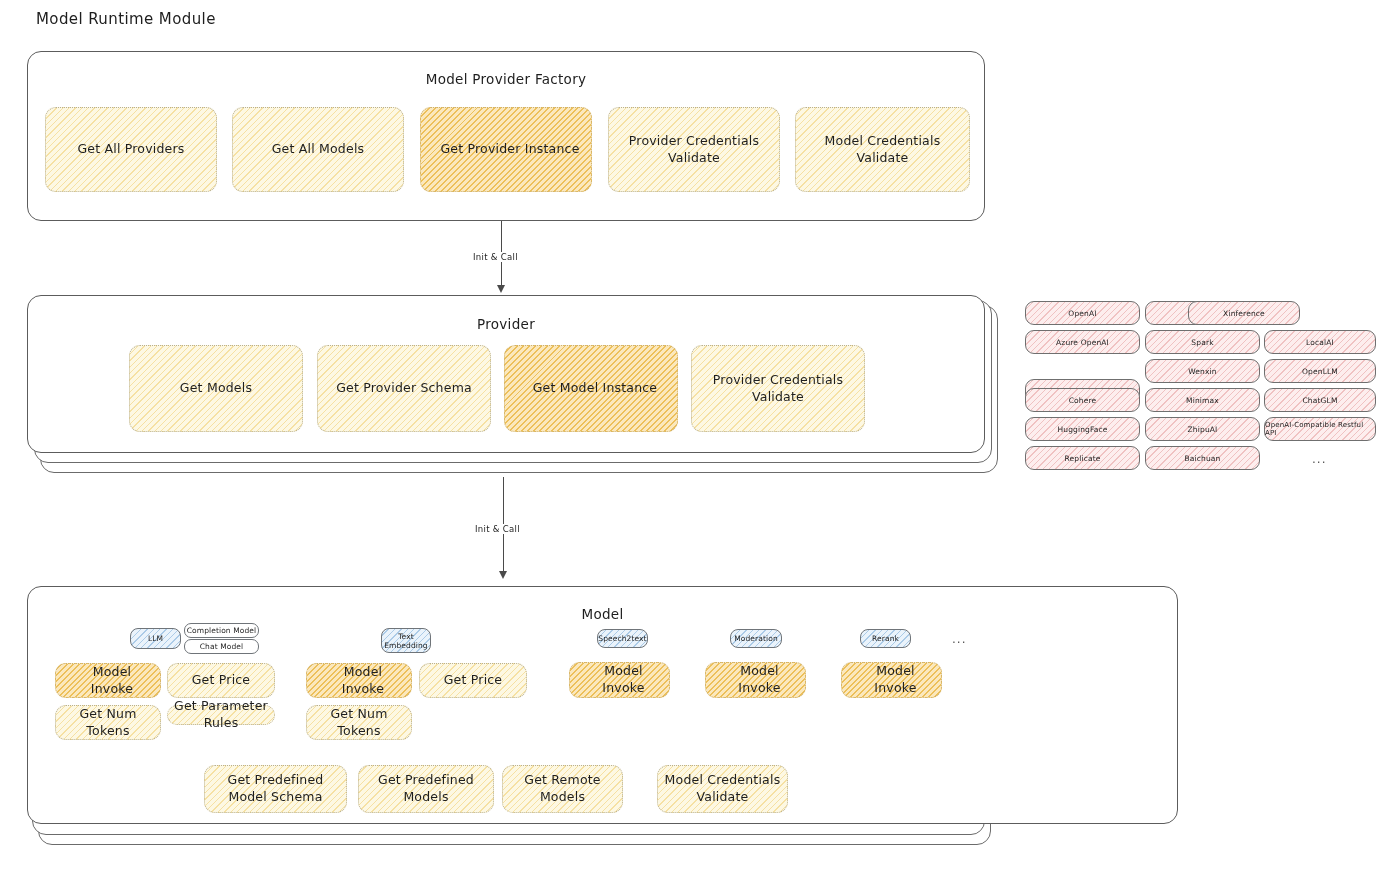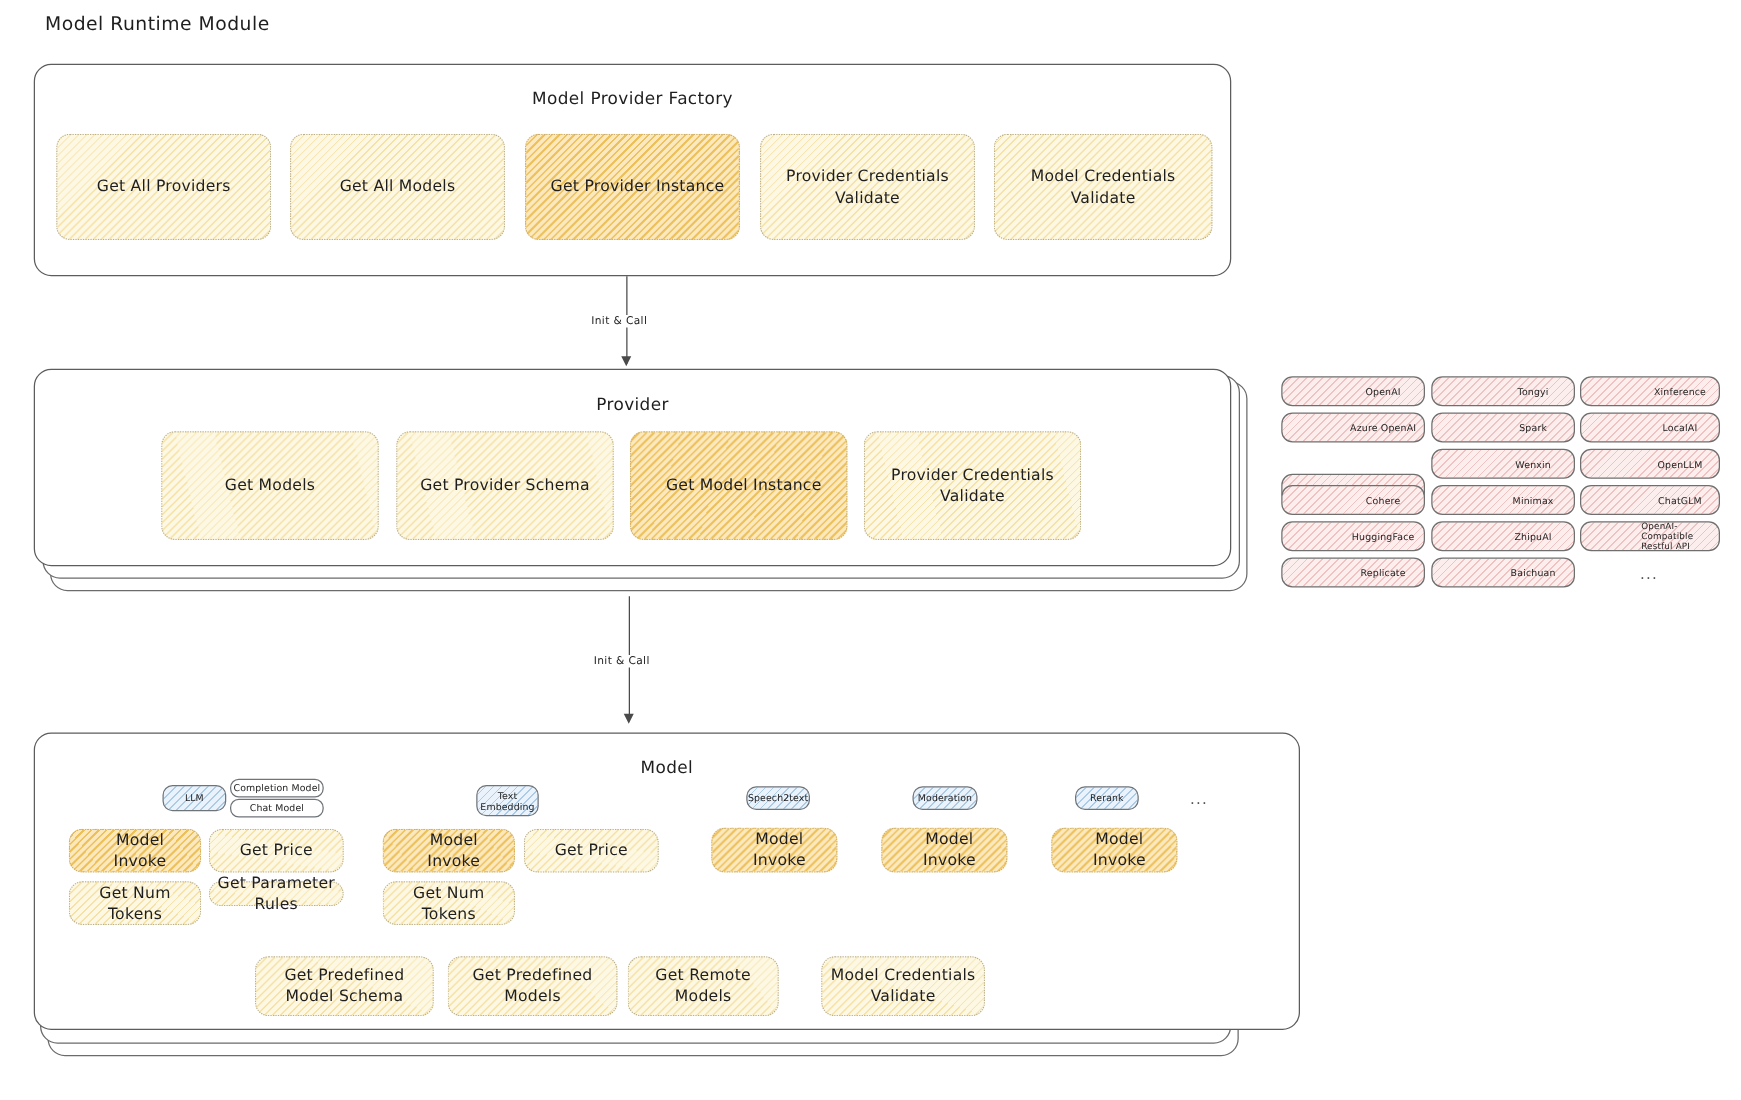--- a/index.html
+++ b/index.html
@@ -108,21 +108,20 @@
     text-align:center;line-height:1.2;
     font-size:7.5px;color:#1e1e1e;letter-spacing:.1px;
   }
 
   
   .pill{
     position:absolute;box-sizing:border-box;
     display:flex;align-items:center;justify-content:center;
     font-size:7.5px;color:#1e1e1e;letter-spacing:.15px;
     height:24px;
-    padding-left:48px;
   }
   .ellipsis-mark{
     position:absolute;font-size:12px;color:#555;letter-spacing:1px;
   }
 
   
   .arrow-line{position:absolute;width:1.3px;background:#4a4a4a;}
   .arrow-head{position:absolute;width:0;height:0;
     border-left:4.5px solid transparent;border-right:4.5px solid transparent;
     border-top:8px solid #4a4a4a;}
@@ -213,21 +212,21 @@
   <div class="pill hatch-rose" style="left:1145px;top:388px;width:115px;">
     <span>Minimax</span>
     </div>
   <div class="pill hatch-rose" style="left:1145px;top:417px;width:115px;">
     <span>ZhipuAI</span>
     </div>
   <div class="pill hatch-rose" style="left:1145px;top:446px;width:115px;">
     <span>Baichuan</span>
     </div>
 
-  <div class="pill hatch-rose" style="left:1264px;top:301px;width:112px;">
+  <div class="pill hatch-rose" style="left:1188px;top:301px;width:112px;">
     <span>Xinference</span>
     </div>
   <div class="pill hatch-rose" style="left:1264px;top:330px;width:112px;">
     <span>LocalAI</span>
     </div>
   <div class="pill hatch-rose" style="left:1264px;top:359px;width:112px;">
     <span>OpenLLM</span>
     </div>
   <div class="pill hatch-rose" style="left:1264px;top:388px;width:112px;">
     <span>ChatGLM</span>
@@ -237,21 +236,21 @@
     </div>
   <div class="ellipsis-mark" style="left:1312px;top:452px;">...</div>
 
   <div class="arrow-line" style="left:503px;top:477px;height:100px;"></div>
   <div class="arrow-head" style="left:499px;top:571px;"></div>
   <div class="arrow-label" style="left:471px;top:524px;">Init &amp; Call</div>
 
   <div class="stack-sheet" style="left:38px;top:595px;width:953px;height:250px;"></div>
   <div class="stack-sheet" style="left:32px;top:590px;width:953px;height:245px;"></div>
 
-  <div class="hd-card" style="left:27px;top:586px;width:1013px;height:238px;z-index:1;">
+  <div class="hd-card" style="left:27px;top:586px;width:1151px;height:238px;z-index:1;">
     <div class="card-title" style="top:19px;">Model</div>
   </div>
 
   <div class="badge hatch-blue" style="left:130px;top:628px;width:51px;height:21px;z-index:2;">
     <span>LLM</span>
   </div>
   <div class="badge plain-box" style="left:184px;top:623px;width:75px;height:15px;z-index:2;text-align:right;">
     <span>Completion Model</span>
   </div>
   <div class="badge plain-box" style="left:184px;top:639px;width:75px;height:15px;z-index:2;">

